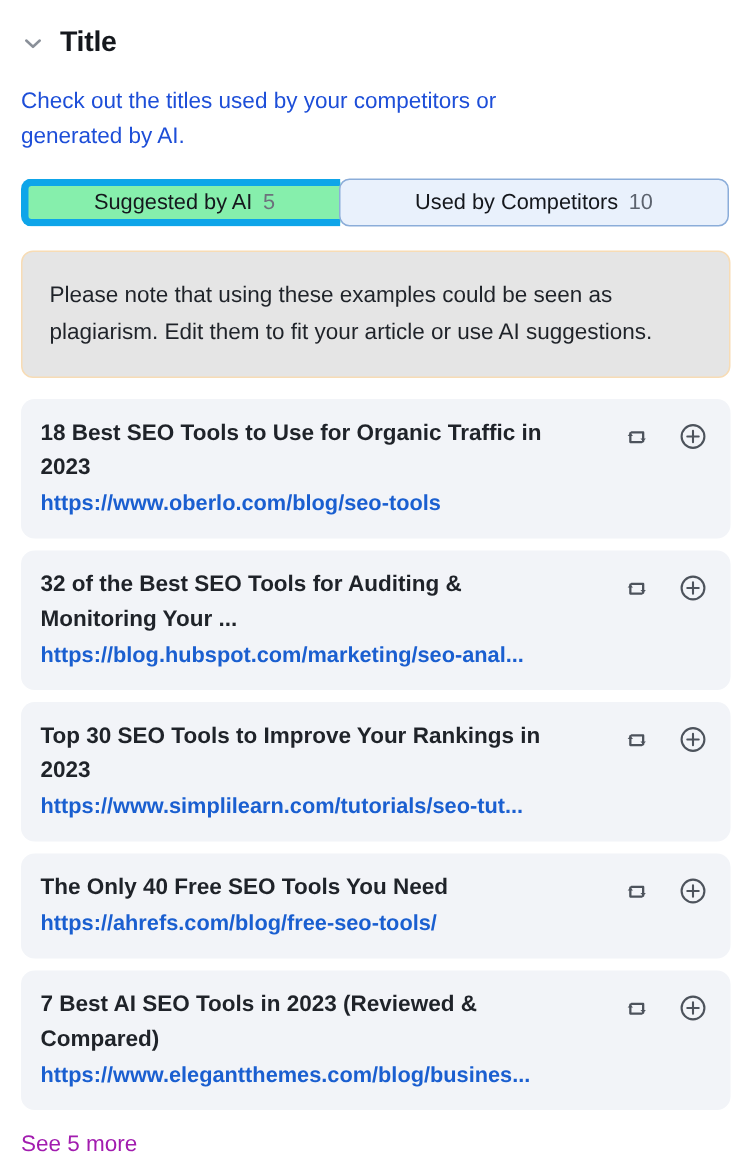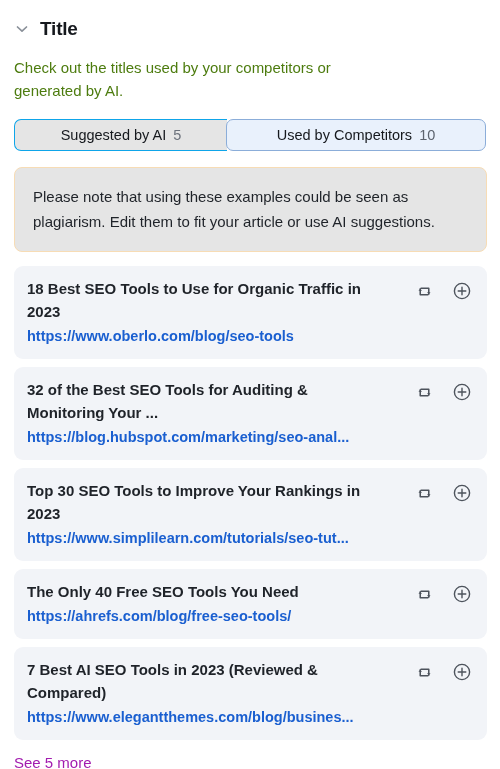--- a/index.html
+++ b/index.html
@@ -44,21 +44,21 @@
     letter-spacing: -0.2px;
     color: #15181d;
     line-height: 22px;
   }
 
   
   .section-desc {
     margin-top: 14px;
     font-size: 15px;
     line-height: 23px;
-    color: #4d7c0f;
+    color: #1d4ed8;
     max-width: 462px;
   }
 
   
   .tabs {
     margin-top: 17px;
     display: flex;
     height: 32px;
     width: 473px;
     border-radius: 7px;
@@ -68,22 +68,22 @@
   .tab {
     flex: 1 1 auto;
     display: flex;
     align-items: center;
     justify-content: center;
     gap: 7px;
     font-size: 14.5px;
     line-height: 30px;
     box-sizing: border-box;
     cursor: pointer;
-    background: #e5e5e5;
-    border: 1px solid #0ea5e9;
+    background: #86efac;
+    border: 5px solid #0ea5e9;
     color: #15181d;
     position: relative;
   }
   .tab:first-child {
     border-radius: 7px 0 0 7px;
     border-right: none;
     flex: 0 0 213px;
   }
   .tab:last-child {
     border-radius: 0 7px 7px 0;

